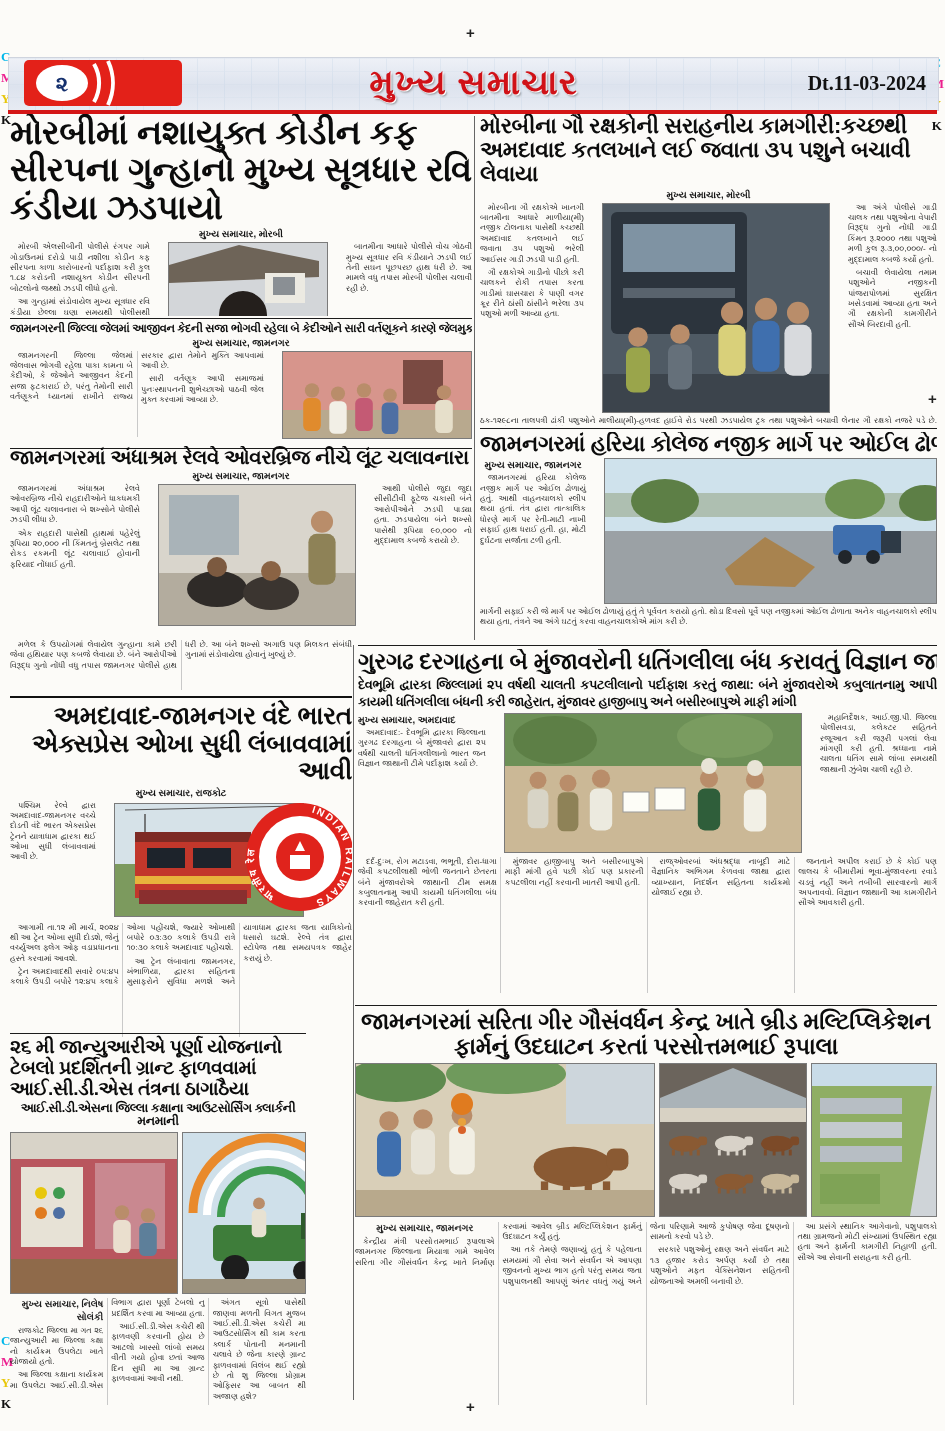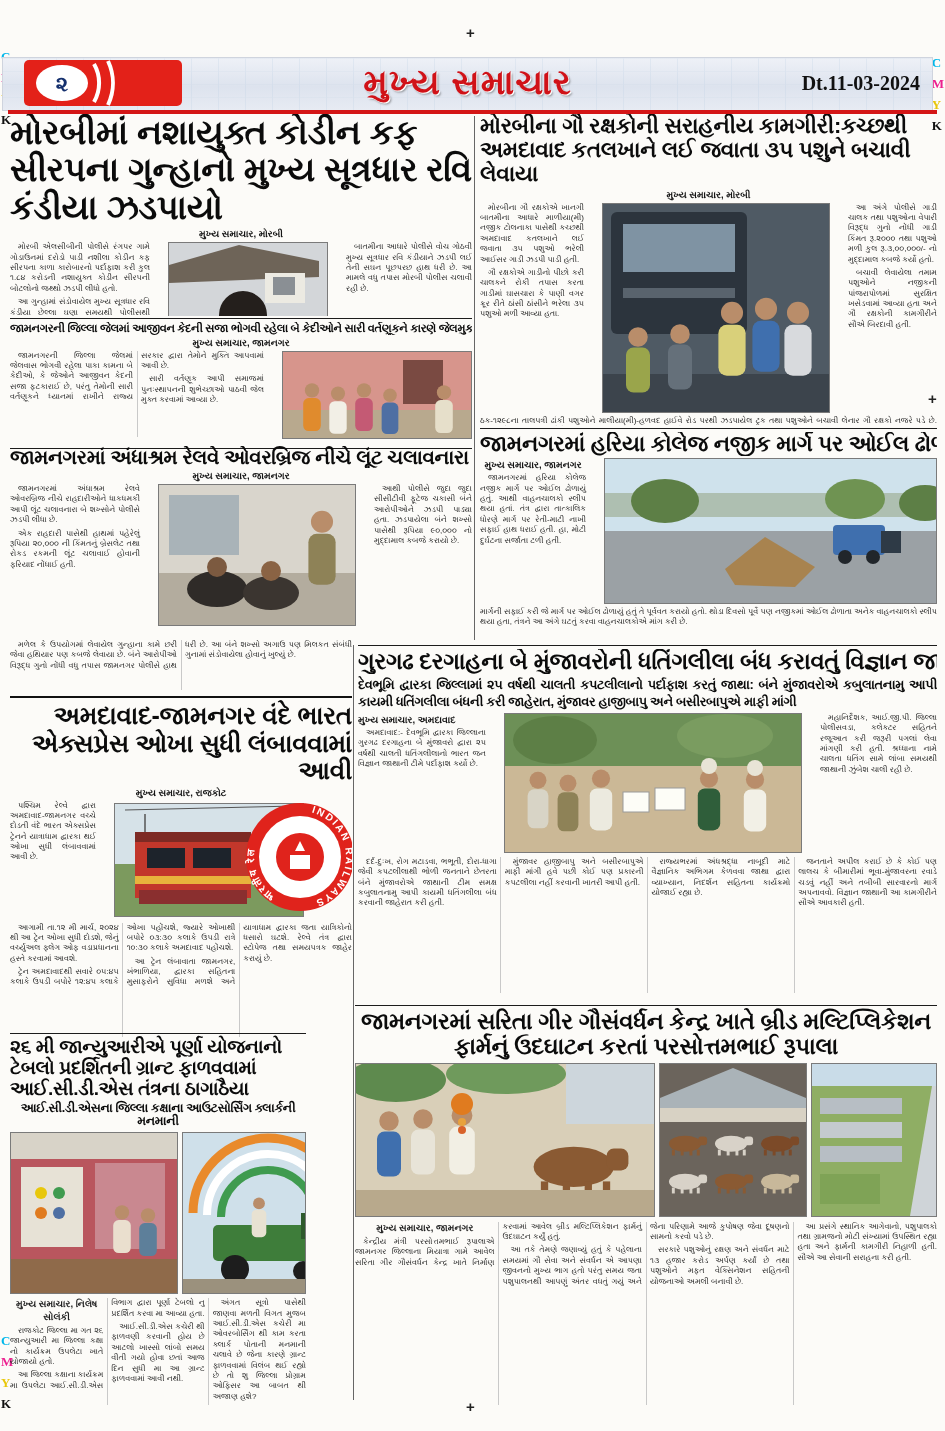--- a/index.html
+++ b/index.html
@@ -1,19 +1,19 @@
 <!DOCTYPE html>
 <html><head>
 <meta charset="utf-8">
 <style>
   html,body{margin:0;padding:0;background:#e9e7e2;}
   #paper{position:relative;width:945px;height:1431px;margin:0 auto;background:#fcfbf8;
          font-family:"Liberation Sans",sans-serif;color:#151515;overflow:hidden;}
   
-  .band{position:absolute;left:2px;top:57px;width:929px;height:52px;
+  .band{position:absolute;left:8px;top:57px;width:929px;height:52px;
         background:linear-gradient(180deg,#eef1f7 0%,#dde3ee 55%,#e7ebf3 100%);
         border:1px solid #cfd4de;}
   .band:before{content:"";position:absolute;inset:0;opacity:.25;
         background:repeating-linear-gradient(90deg,transparent 0 26px,#bcd0e4 26px 27px),
                    repeating-linear-gradient(0deg,transparent 0 12px,#cfdcea 12px 13px);}
   .masthead{position:absolute;left:0;right:0;top:4px;text-align:center;font-weight:800;
         font-size:35px;letter-spacing:1px;color:#d01218;
         text-shadow:1px 1px 0 #ffffff,2px 2px 2px rgba(60,60,60,.45);}
   .dateline{position:absolute;right:12px;top:14px;font-family:"Liberation Serif",serif;
         font-weight:bold;font-size:20px;color:#111;}
@@ -270,21 +270,21 @@
           <circle cx="250" cy="54" r="8" fill="#e8e4d6"></circle>
         </svg>
       </div>
       <div class="body" style="flex:1">
           <p>મહાનિર્દેશક, આઈ.જી.પી. જિલ્લા પોલીસવડા, કલેક્ટર સહિતને રજૂઆત કરી જરૂરી પગલાં લેવા માંગણી કરી હતી. શ્રધ્ધાના નામે ચાલતા ધતિંગ સામે લાંબા સમયથી જાથાની ઝુંબેશ ચાલી રહી છે.</p>
         </div>
     </div>
     <div class="body cols4" style="height:136px;margin-top:4px">
         <p>દર્દ-દુઃખ, રોગ મટાડવા, ભભૂતી, દોરા-ધાગા જેવી કપટલીલાથી ભોળી જનતાને છેતરતા બંને મુંજાવરોએ જાથાની ટીમ સમક્ષ કબુલાતનામુ આપી કાયમી ધતિંગલીલા બંધ કરવાની જાહેરાત કરી હતી.</p>
         <p>મુંજાવર હાજીબાપુ અને બસીરબાપુએ માફી માંગી હવે પછી કોઈ પણ પ્રકારની કપટલીલા નહીં કરવાની ખાતરી આપી હતી.</p>
-        <p>રાજ્યભરમાં અંધશ્રદ્ધા નાબૂદી માટે વૈજ્ઞાનિક અભિગમ કેળવવા જાથા દ્વારા વ્યાખ્યાન, નિદર્શન સહિતના કાર્યક્રમો યોજાઈ રહ્યા છે.</p>
+        <p>રાજ્ઓવરબાં અંધશ્રદ્ધા નાબૂદી માટે વૈજ્ઞાનિક અભિગમ કેળવવા જાથા દ્વારા વ્યાખ્યાન, નિદર્શન સહિતના કાર્યક્રમો યોજાઈ રહ્યા છે.</p>
         <p>જનતાને અપીલ કરાઈ છે કે કોઈ પણ લાલચ કે બીમારીમાં ભૂવા-મુંજાવરના રવાડે ચડવું નહીં અને તબીબી સારવારનો માર્ગ અપનાવવો. વિજ્ઞાન જાથાની આ કામગીરીને સૌએ આવકારી હતી.</p>
       </div>
   </section>
 
   <section class="art" style="left:10px;top:696px;width:342px;height:335px;border-top:2px solid #111;padding-top:4px">
     <h1 class="hl" style="font-size:25px;text-align:right">અમદાવાદ-જામનગર વંદે ભારત એક્સપ્રેસ ઓખા સુધી લંબાવવામાં આવી</h1>
     <div class="by">મુખ્ય સમાચાર, રાજકોટ</div>
     <div class="row">
       <div class="body" style="width:86px">
           <p>પશ્ચિમ રેલ્વે દ્વારા અમદાવાદ-જામનગર વચ્ચે દોડતી વંદે ભારત એક્સપ્રેસ ટ્રેનને યાત્રાધામ દ્વારકા થઈ ઓખા સુધી લંબાવવામાં આવી છે.</p>
@@ -355,26 +355,26 @@
           <rect x="30" y="92" width="96" height="36" rx="5" fill="#3e7d3a"></rect>
           <rect x="118" y="80" width="30" height="26" fill="#2e5a2c"></rect>
           <circle cx="52" cy="136" r="14" fill="#1d1d1d"></circle>
             <circle cx="120" cy="138" r="10" fill="#1d1d1d"></circle>
           <rect x="0" y="146" width="170" height="14" fill="#9b917d"></rect>
           <use href="#psn" x="66" y="64" width="20" height="42" fill="#e8e2d2"></use>
         </svg>
       </div>
     </div>
     <div class="body cols3" style="height:128px;margin-top:4px">
-      <div class="byl" style="text-align:center">મુખ્ય સમાચાર, નિલેષ સોલંકી</div>
+      <div class="byl" style="text-align:right">મુખ્ય સમાચાર, નિલેષ સોલંકી</div>
       <div>
           <p>રાજકોટ જિલ્લા મા ગત ૨૬ જાન્યુઆરી મા જિલ્લા કક્ષા નો કાર્યક્રમ ઉપલેટા ખાતે યોજાયો હતો.</p>
           <p>આ જિલ્લા કક્ષાના કાર્યક્રમ મા ઉપલેટા આઈ.સી.ડી.એસ વિભાગ દ્વારા પૂર્ણા ટેબલો નુ પ્રદર્શિત કરવા મા આવ્યા હતા.</p>
           <p>આઈ.સી.ડી.એસ કચેરી થી ફાળવણી કરવાની હોય છે આટલો ખાસ્સો લાંબો સમય વીતી ગયો હોવા છતાં આજ દિન સુધી મા આ ગ્રાન્ટ ફાળવવામાં આવી નથી.</p>
-          <p>અંગત સૂત્રો પાસેથી જાણવા મળતી વિગત મુજબ આઈ.સી.ડી.એસ કચેરી મા ઓવરબોર્સિંગ થી કામ કરતા ક્લાર્ક પોતાની મનમાની ચલાવે છે જેના કારણે ગ્રાન્ટ ફાળવવામાં વિલંબ થઈ રહ્યો છે તો શુ જિલ્લા પ્રોગ્રામ ઓફિસર આ બાબત થી અજાણ હશે?</p>
+          <p>અંગત સૂત્રો પાસેથી જાણવા મળતી વિગત મુજબ આઈ.સી.ડી.એસ કચેરી મા આઉટસોર્સિંગ થી કામ કરતા ક્લાર્ક પોતાની મનમાની ચલાવે છે જેના કારણે ગ્રાન્ટ ફાળવવામાં વિલંબ થઈ રહ્યો છે તો શુ જિલ્લા પ્રોગ્રામ ઓફિસર આ બાબત થી અજાણ હશે?</p>
         </div>
     </div>
   </section>
 
   <section class="art bt pad" style="left:355px;top:1005px;width:582px;height:396px">
     <h1 class="hl" style="font-size:23px;text-align:center">જામનગરમાં સરિતા ગીર ગૌસંવર્ધન કેન્દ્ર ખાતે બ્રીડ મલ્ટિપ્લિકેશન ફાર્મનું ઉદઘાટન કરતાં પરસોત્તમભાઈ રૂપાલા</h1>
     <div class="row" style="gap:4px;margin-top:3px">
       <div class="ph" style="width:298px;height:152px">
         <svg viewBox="0 0 298 152" width="298" height="152">
           <rect width="298" height="152" fill="#d9cfb8"></rect>

